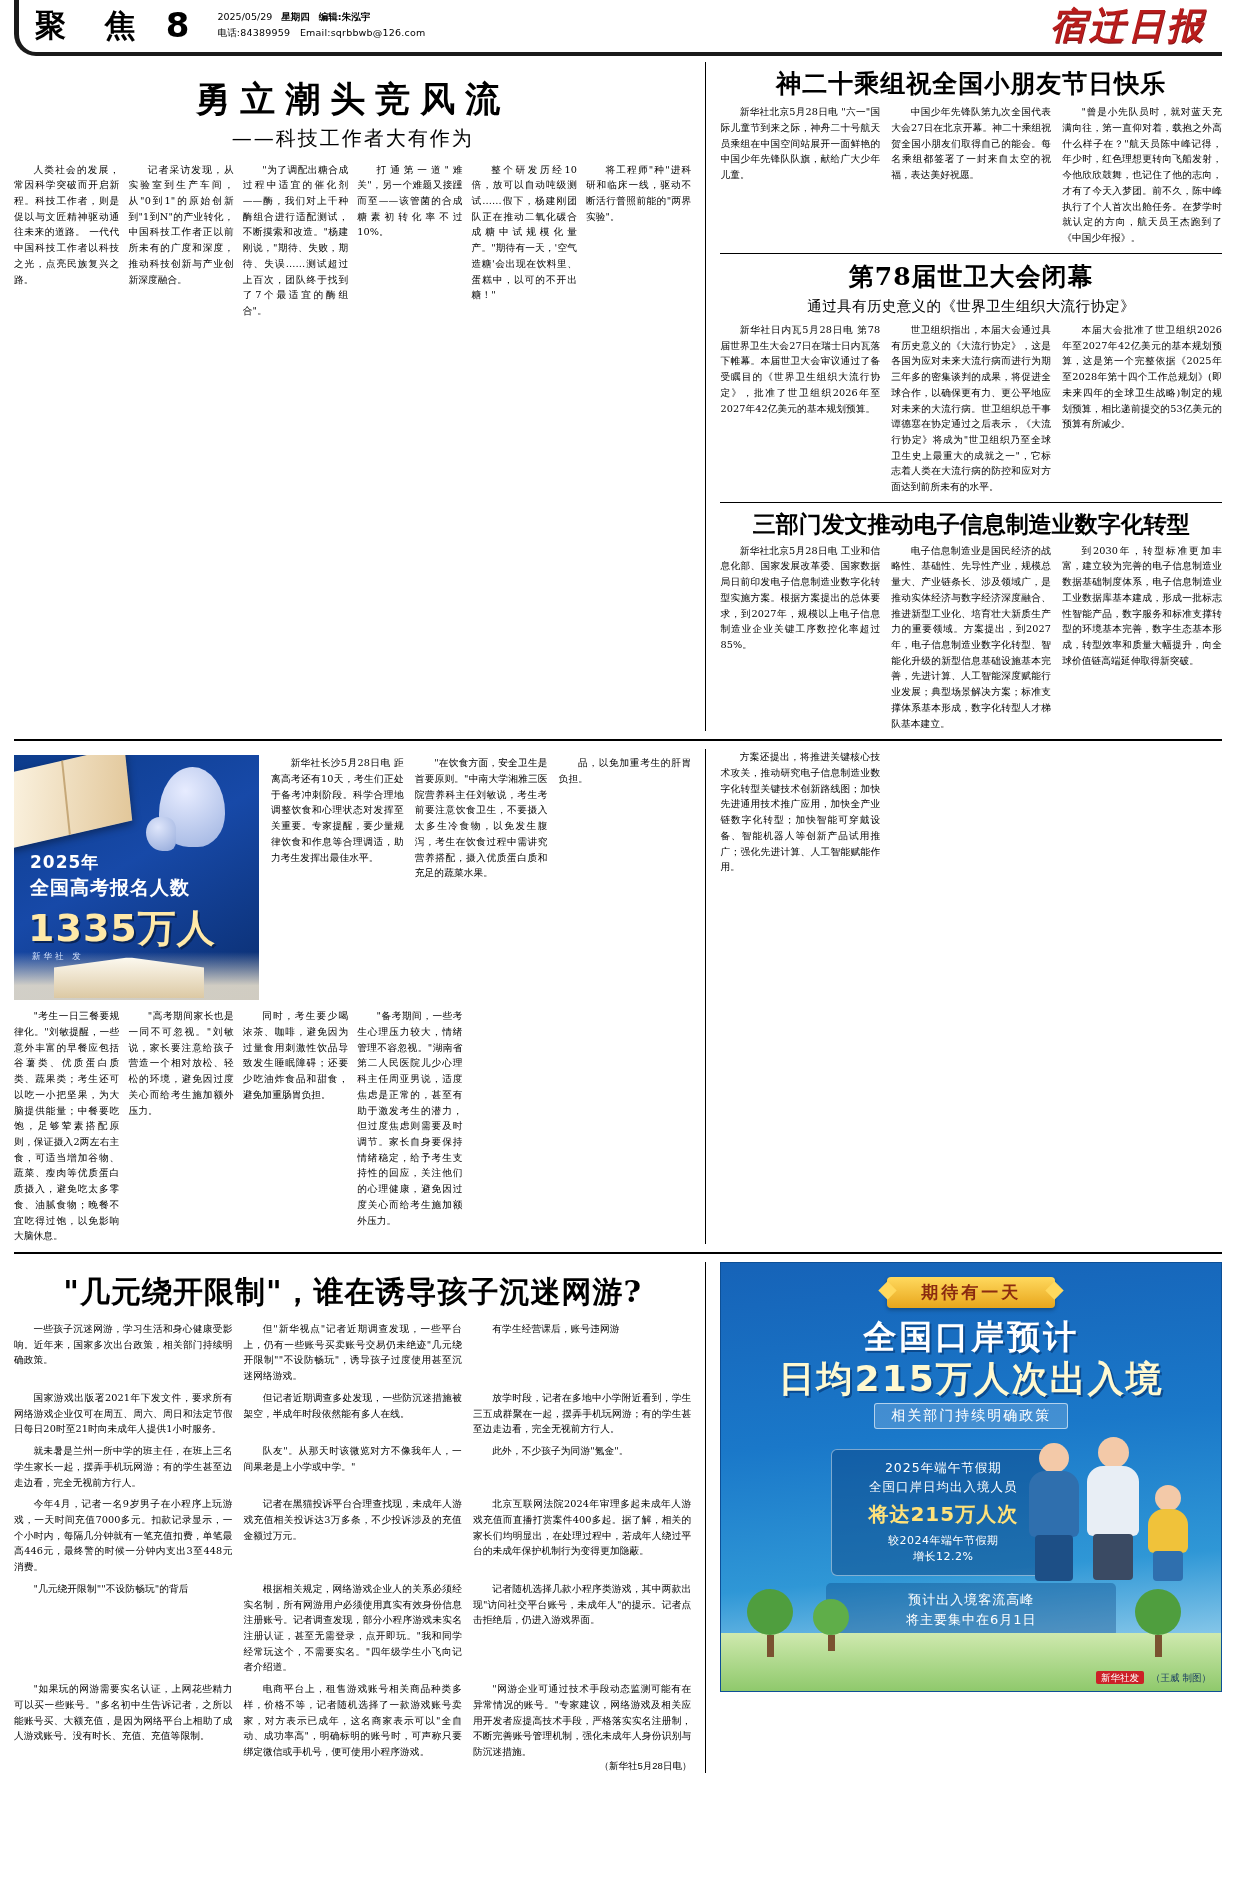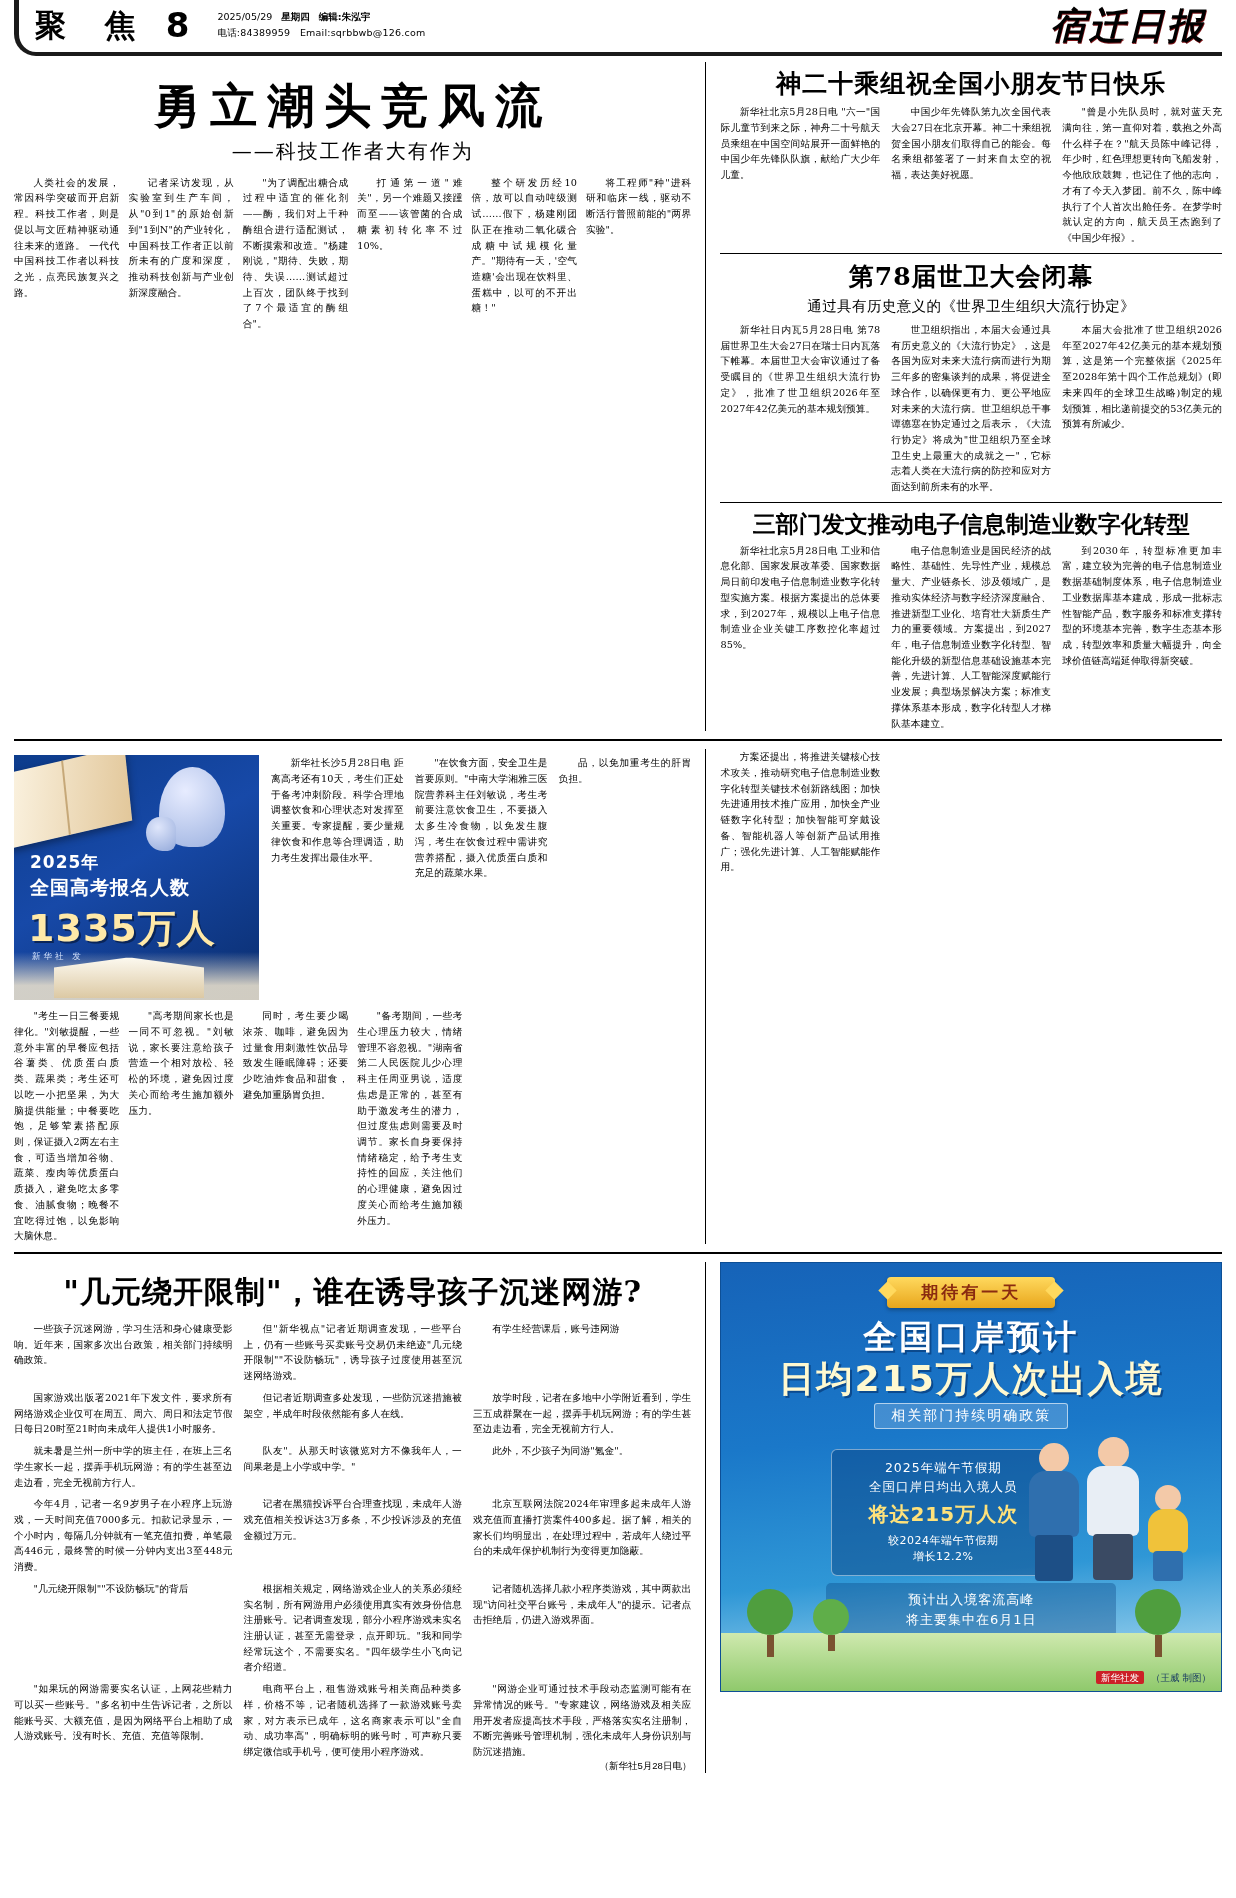--- a/index.html
+++ b/index.html
@@ -39,29 +39,29 @@
     margin:0 28px 0 12px;
   }
   .mast-meta { font-size:9.5px; line-height:1.65; white-space:nowrap; }
   .mast-meta .row2 { letter-spacing:.2px; }
   .mast-meta b { font-weight:bold; }
   .mast-flex { flex:1; border-bottom:4px solid #1a1a1a; height:56px; }
   .mast-logo {
     position:absolute; right:16px; top:2px;
     font-family:"DejaVu Serif","Liberation Serif",serif;
     font-size:36px; font-weight:bold; font-style:italic;
-    color:#000000; letter-spacing:3px;
+    color:#b91c1c; letter-spacing:3px;
     text-shadow:0.5px 0.5px 0 #7d1216;
   }
 
   
   .hl-main {
     text-align:center;
     font-family:"DejaVu Sans","Liberation Sans",sans-serif;
-    font-weight:bold; font-size:47px; letter-spacing:10px;
+    font-weight:bold; font-size:35px; letter-spacing:10px;
     margin:18px 0 6px; line-height:1.1;
   }
   .hl-sub {
     text-align:center; font-size:20px; letter-spacing:2px;
     font-family:"DejaVu Serif","Liberation Serif",serif;
     margin-bottom:10px;
   }
   .hl-2 {
     text-align:center; font-weight:bold; font-size:25px;
     font-family:"DejaVu Serif","Liberation Serif",serif;

